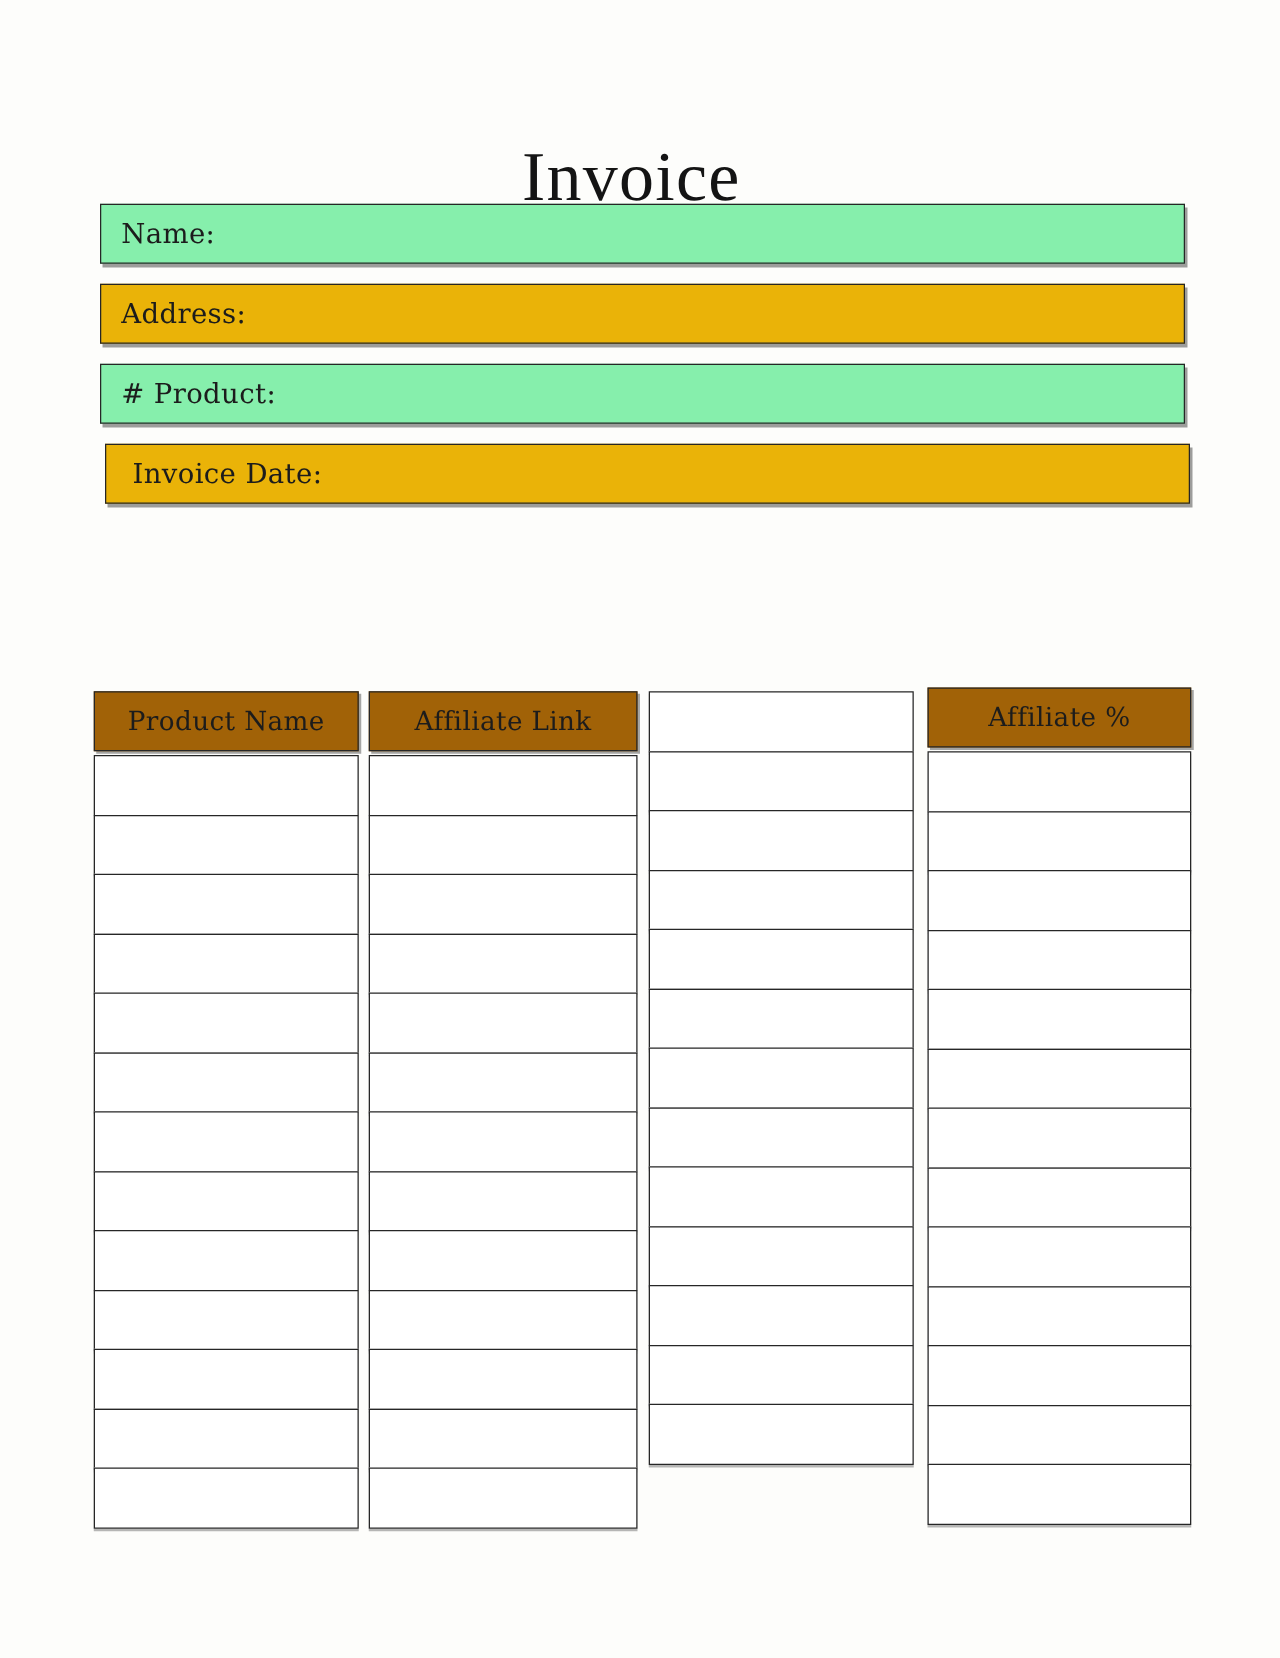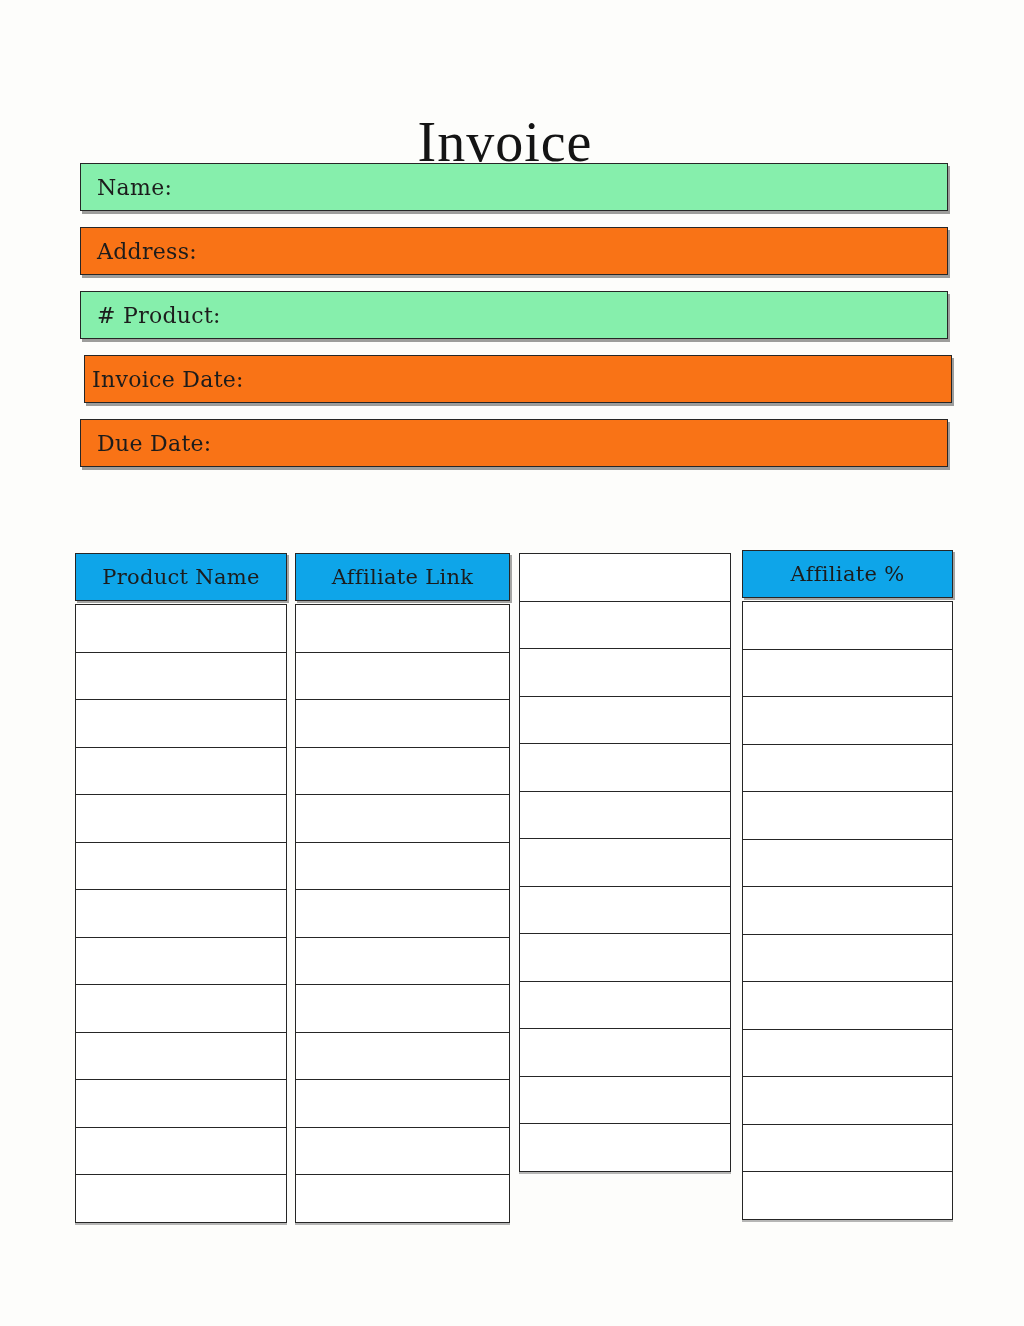--- a/index.html
+++ b/index.html
@@ -42,22 +42,22 @@
     width: 868px;
     height: 48px;
     margin-bottom: 16px;
     border: 1.5px solid #262626;
     background: #86efac;
     box-shadow: 2px 3px 0 rgba(0,0,0,0.38);
     display: flex;
     align-items: center;
     padding-left: 16px;
   }
-  .field-box.gray { background: #f97316; }
-  .field-box.indent { margin-left: 4px; padding-left: 7px; }
+  .field-box.gray { background: #eab308; }
+  .field-box.indent { margin-left: 4px; padding-left: 21px; }
   .field-label {
     font-size: 22px;
     letter-spacing: 0.3px;
   }
 
   
   .table {
     position: absolute;
     top: 550px;
     left: 75px;
@@ -67,21 +67,21 @@
   .table-col { flex: 0 0 auto; }
   .col-product    { width: 212px; margin-left: 0;    margin-top: 3px; }
   .col-affiliate  { width: 215px; margin-left: 8px;  margin-top: 3px; }
   .col-price      { width: 212px; margin-left: 9px;  margin-top: 3px; }
   .col-commission { width: 211px; margin-left: 11px; margin-top: 0; }
 
   .col-header {
     box-sizing: border-box;
     height: 48px;
     border: 1.5px solid #262626;
-    background: #0ea5e9;
+    background: #a16207;
     box-shadow: 2px 2px 0 rgba(0,0,0,0.35);
     display: flex;
     align-items: center;
     justify-content: center;
     font-size: 21px;
     letter-spacing: 0.3px;
     margin-bottom: 3px;
   }
   .col-price .col-header { padding-top: 5px; }
 
@@ -105,23 +105,20 @@
     <span class="field-label">Name:</span>
   </div>
   <div class="field-box gray">
     <span class="field-label">Address:</span>
   </div>
   <div class="field-box">
     <span class="field-label"># Product:</span>
   </div>
   <div class="field-box gray indent">
     <span class="field-label">Invoice Date:</span>
-  </div>
-  <div class="field-box gray">
-    <span class="field-label">Due Date:</span>
   </div>
 </div>
 
 <div class="table">
   <div class="table-col col-product">
     <div class="col-header">Product Name</div>
     <div class="cells">
         <div class="cell"></div>
         <div class="cell"></div>
         <div class="cell"></div>

